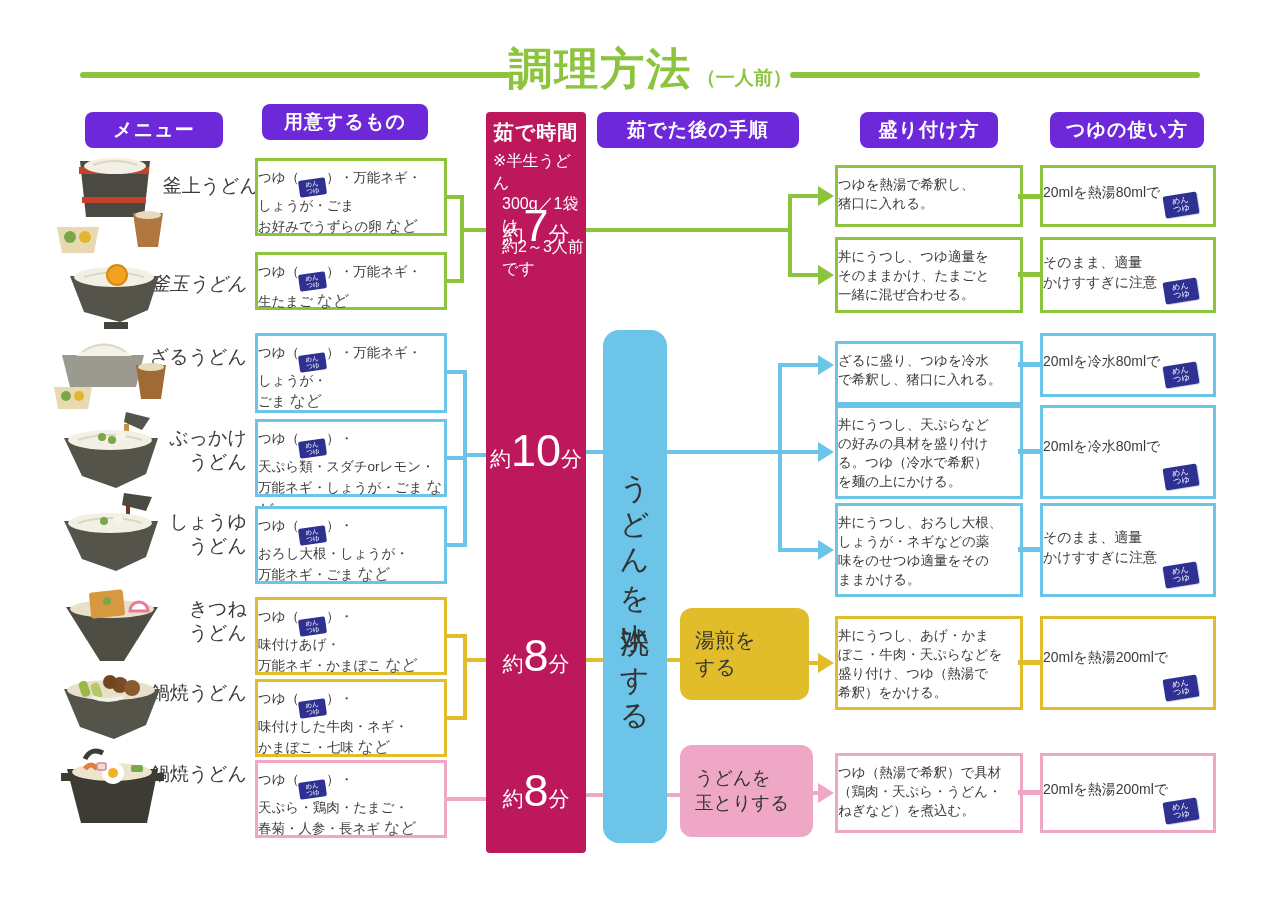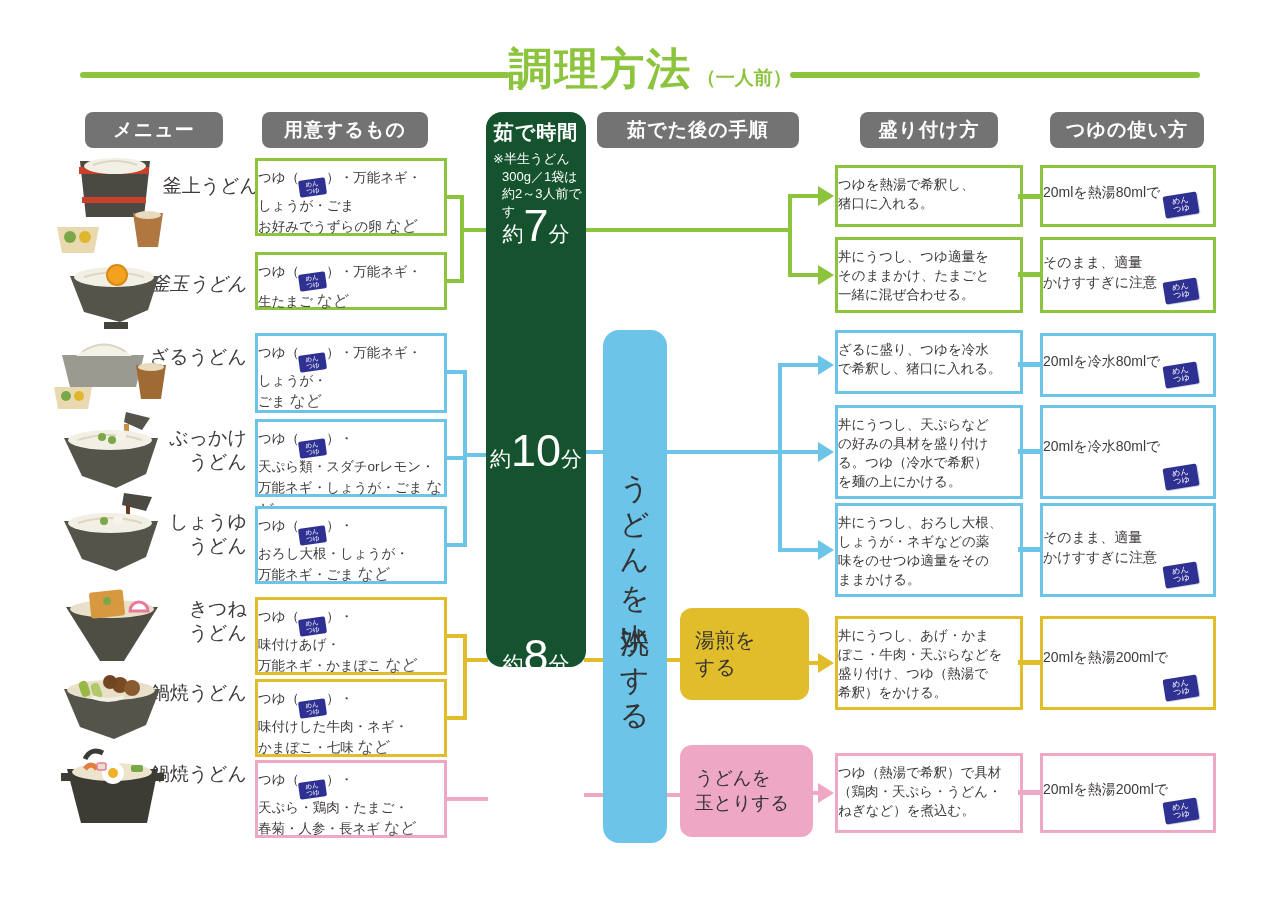--- a/index.html
+++ b/index.html
@@ -8,32 +8,32 @@
 
   
   .title-line{position:absolute;height:6px;background:#8cc43e;border-radius:3px;}
   #title-line-left{left:80px;top:72px;width:430px;}
   #title-line-right{left:790px;top:72px;width:410px;}
   #title-wrap{position:absolute;left:505px;top:40px;width:290px;text-align:center;white-space:nowrap;}
   #title-main{font-size:44px;font-weight:bold;color:#8cc43e;letter-spacing:2px;}
   #title-sub{font-size:19px;font-weight:bold;color:#8cc43e;}
 
   
-  .pill{position:absolute;height:36px;background:#737373;border-radius:8px;color:#fff;
+  .pill{position:absolute;height:36px;background:#6d28d9;border-radius:8px;color:#fff;
         font-size:19px;font-weight:bold;display:flex;align-items:center;justify-content:center;letter-spacing:1px;}
   #pill-menu{left:85px;top:112px;width:138px;}
-  #pill-prepare{left:262px;top:112px;width:166px;}
+  #pill-prepare{left:262px;top:104px;width:166px;}
   #pill-after{left:597px;top:112px;width:202px;}
   #pill-serve{left:860px;top:112px;width:138px;}
   #pill-tsuyu{left:1050px;top:112px;width:154px;}
 
   
-  #boil-col{position:absolute;left:486px;top:112px;width:100px;height:555px;background:#14532d;border-radius:16px;z-index:2;}
+  #boil-col{position:absolute;left:486px;top:112px;width:100px;height:741px;background:#be185d;border-radius:4px;z-index:2;}
   #boil-head{text-align:center;color:#fff;font-size:20px;font-weight:bold;padding-top:7px;letter-spacing:1px;}
-  #boil-note{color:#fff;font-size:13px;line-height:1.35;padding:4px 2px 0 7px;}
+  #boil-note{color:#fff;font-size:16px;line-height:1.35;padding:4px 2px 0 7px;}
   .note-indent{padding-left:9px;}
   .time{position:absolute;left:0;right:0;text-align:center;color:#fff;white-space:nowrap;}
   .time .t-sm{font-size:21px;}
   .time .t-lg{font-size:45px;font-weight:400;}
   #time-0{top:88px;}  
   #time-1{top:313px;} 
   #time-2{top:518px;} 
   #time-3{top:653px;} 
 
   
@@ -59,21 +59,21 @@
   .box{position:absolute;background:#fff;border:3px solid;box-sizing:border-box;
        font-size:13.5px;line-height:1.42;padding:7px 0;}
   .bc-g{border-color:#8cc43e;} .bc-b{border-color:#6cc4e9;} .bc-y{border-color:#e2bd2b;} .bc-p{border-color:#efa7c6;}
   .pre-line{white-space:pre-line;}
   .etc{font-size:16px;color:#595552;}
   .ing{left:255px;width:192px;}
   #ing-0{top:158px;height:78px;} #ing-1{top:252px;height:58px;} #ing-2{top:333px;height:80px;}
   #ing-3{top:419px;height:78px;} #ing-4{top:506px;height:78px;} #ing-5{top:597px;height:78px;}
   #ing-6{top:679px;height:78px;} #ing-7{top:760px;height:78px;}
   .srv{left:835px;width:188px;}
-  #srv-0{top:165px;height:62px;} #srv-1{top:237px;height:76px;} #srv-2{top:330px;height:64px;}
+  #srv-0{top:165px;height:62px;} #srv-1{top:237px;height:76px;} #srv-2{top:341px;height:64px;}
   #srv-3{top:405px;height:94px;} #srv-4{top:503px;height:94px;} #srv-5{top:616px;height:94px;}
   #srv-6{top:753px;height:80px;}
   .tsy{left:1040px;width:176px;font-size:14px;}
   #tsy-0{top:165px;height:62px;padding-top:15px;} #tsy-1{top:237px;height:76px;padding-top:13px;}
   #tsy-2{top:333px;height:64px;padding-top:16px;} #tsy-3{top:405px;height:94px;padding-top:29px;}
   #tsy-4{top:503px;height:94px;padding-top:22px;} #tsy-5{top:616px;height:94px;padding-top:29px;}
   #tsy-6{top:753px;height:80px;padding-top:24px;}
 
   
   .pkg{background:#2e3192;color:#fff;text-align:center;border-radius:2px;

